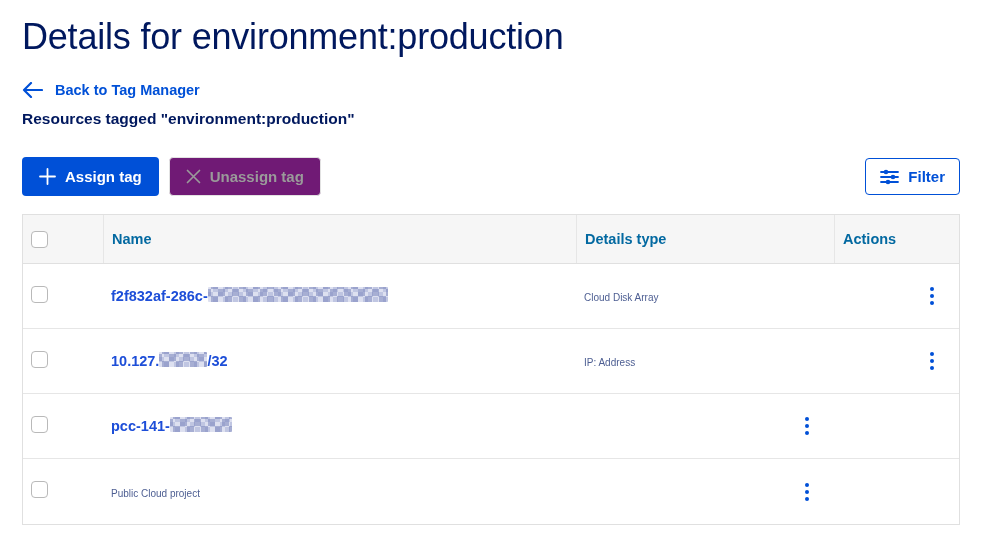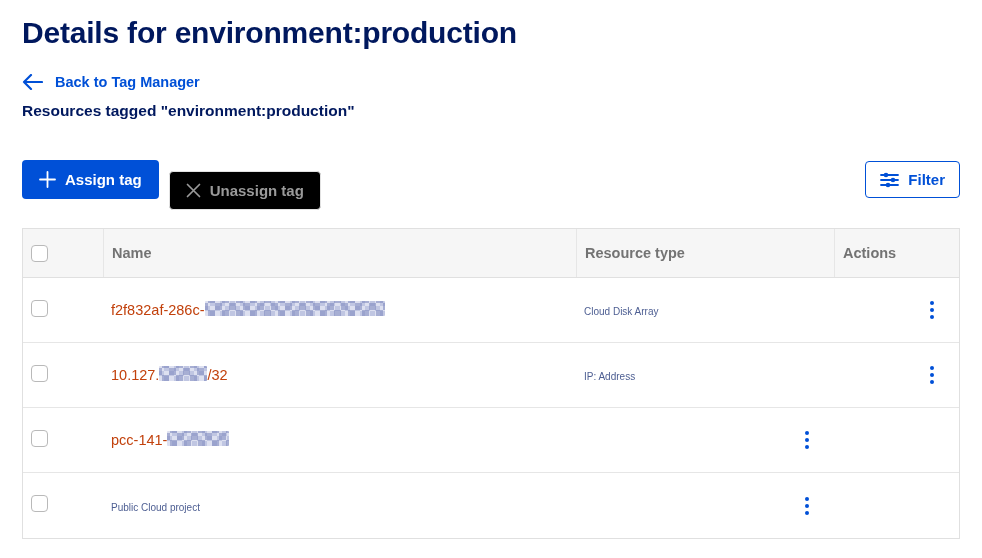--- a/index.html
+++ b/index.html
@@ -5,39 +5,39 @@
   * { margin:0; padding:0; box-sizing:border-box; }
   html,body { background:#ffffff; }
   body {
     width:982px; height:558px; overflow:hidden; position:relative;
     font-family:"Liberation Sans","DejaVu Sans",sans-serif;
     color:#00185e;
   }
   .page { padding:16px 22px 0 22px; }
 
   .page-title {
-    font-size:30px; font-weight:700; color:#00185e; letter-spacing:-0.2px;
+    font-size:36px; font-weight:400; color:#00185e; letter-spacing:-0.2px;
   }
 
   .back-link {
     margin-top:24px; display:inline-flex; align-items:center; gap:12px;
     color:#0050d7; font-size:14.5px; font-weight:700; cursor:pointer; text-decoration:none;
   }
   .back-link svg { display:block; }
 
   .subtitle { margin-top:8px; font-size:15.5px; font-weight:700; color:#00185e; }
 
   .toolbar { margin-top:29px; display:flex; align-items:center; gap:10px; }
   .btn {
     display:inline-flex; align-items:center; gap:9px; border-radius:4px;
     font-size:15px; font-weight:700; padding:0 16px; height:39px; cursor:pointer;
     font-family:inherit; border:1px solid transparent;
   }
   .btn-primary { background:#0050d7; color:#ffffff; }
-  .btn-disabled { background:#000000; color:#9a9a9a; border-color:#e2e2e2; cursor:default;margin-top:22px; }
+  .btn-disabled { background:#701a75; color:#9a9a9a; border-color:#e2e2e2; cursor:default; }
   .btn-outline {
     margin-left:auto; background:#ffffff; color:#0050d7;
     border:1px solid #0050d7; height:37px; padding:0 14px; font-size:15px;
   }
   .btn svg { display:block; }
 
   .datagrid {
     margin-top:18px; margin-right:0; border:1px solid #e0e0e0;
     background:#fff;
   }
@@ -45,31 +45,31 @@
     display:grid; grid-template-columns:80px 473px 258px 1fr;
     align-items:center;
   }
   .dg-head {
     background:#f6f6f6; height:49px; border-bottom:1px solid #e0e0e0;
   }
   .dg-head .dg-cell { height:100%; display:flex; align-items:center; }
   .dg-head .dg-cell + .dg-cell { border-left:1px solid #e6e6e6; }
   .dg-cell { padding:0 8px; }
   .cell-check { padding-left:8px; }
-  .th-label { font-size:14.5px; font-weight:700; color:#737373; }
+  .th-label { font-size:14.5px; font-weight:700; color:#0369a1; }
 
   .dg-body .dg-row { min-height:65px; border-bottom:1px solid #e6e6e6; }
   .dg-body .dg-row:last-child { border-bottom:none; }
 
   .checkbox {
     width:17px; height:17px; border:1px solid #b9b9b9; border-radius:4px;
     background:#ffffff; display:inline-block; cursor:pointer;
   }
 
-  .res-name { font-size:14.5px; font-weight:400; color:#c2410c; line-height:20px; }
+  .res-name { font-size:14.5px; font-weight:700; color:#1d4ed8; line-height:20px; }
   .res-name-secondary { display:none; font-size:13.5px; font-weight:400; color:#2e3d85; line-height:19px; }
   .seg-text { vertical-align:middle; }
   .redacted {
     display:inline-block; height:15px; vertical-align:-2px; border-radius:1px;
     background:
       repeating-conic-gradient(rgba(122,134,188,0.55) 0% 25%, rgba(255,255,255,0) 0% 50%) 3px 2px / 14px 14px,
       repeating-conic-gradient(#c0c6e2 0% 25%, #dde0f0 0% 50%) 0 0 / 10px 10px;
   }
 
   .res-type { font-size:10px; font-weight:400; color:#4d5e92; }
@@ -133,21 +133,21 @@
 
   <div class="datagrid">
     <div class="dg-row dg-head">
       <div class="dg-cell cell-check">
         <span class="checkbox"></span>
       </div>
       <div class="dg-cell">
         <span class="th-label">Name</span>
       </div>
       <div class="dg-cell">
-        <span class="th-label">Resource type</span>
+        <span class="th-label">Details type</span>
       </div>
       <div class="dg-cell">
         <span class="th-label">Actions</span>
       </div>
     </div>
     <div class="dg-body">
   <div class="dg-row">
     <div class="dg-cell cell-check">
       <span class="checkbox"></span>
     </div>

